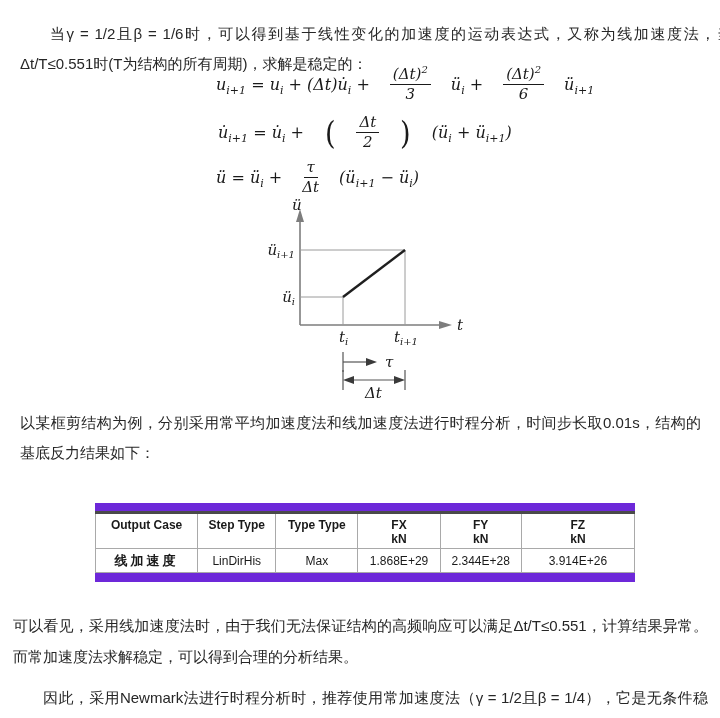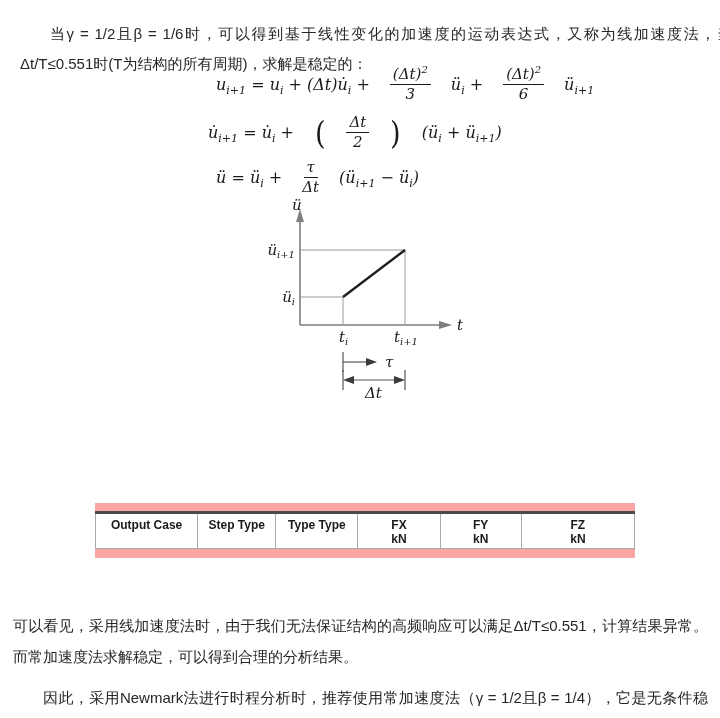--- a/index.html
+++ b/index.html
@@ -10,21 +10,21 @@
   .indent{text-indent:2em;}
   #p1{position:absolute;left:4px;top:3px;width:712px;}
   #pblock2{position:absolute;left:4px;top:392px;width:713px;}
   #pblock3{position:absolute;left:3px;top:600px;width:715px;}
 
   
   .formula{position:absolute;display:flex;align-items:center;gap:20px;
            font-family:"DejaVu Serif","Liberation Serif",serif;font-style:italic;
            font-size:16px;color:#1a1a1a;}
   #f1{left:216px;top:66px;}
-  #f2{left:208px;top:114px;}
+  #f2{left:218px;top:114px;}
   #f3{left:216px;top:159px;}
   .chunk{white-space:pre;}
   .formula sub{font-size:11px;line-height:0;}
   .formula sup{font-size:10px;line-height:0;}
   .frac{display:inline-flex;flex-direction:column;align-items:center;text-align:center;
         font-size:15px;line-height:1.15;}
   .frac .num{border-bottom:1px solid #1a1a1a;padding:0 3px 1px;white-space:pre;}
   .frac .den{padding-top:1px;white-space:pre;}
   .bigp{font-size:32px;line-height:1;font-style:normal;transform:scaleX(.85);}
 
@@ -34,21 +34,21 @@
                 font-size:15px;fill:#1a1a1a;}
   #diagram .sv-sub{font-size:10px;}
   .axis{stroke:#7d7d7d;stroke-width:1.6;}
   .refline{stroke:#9a9a9a;stroke-width:1;}
   .mainline{stroke:#1f1f1f;stroke-width:2.4;}
   .tick{stroke:#555555;stroke-width:1.2;}
   .ah{fill:#7d7d7d;stroke:none;}
   .ah2{fill:#3a3a3a;stroke:none;}
 
   
-  #table-wrap{position:absolute;left:95px;top:503px;width:540px;background:#fca5a5;
+  #table-wrap{position:absolute;left:95px;top:503px;width:540px;background:#6d28d9;
               padding:8px 0 9px 0;}
   table.rtable{border-collapse:collapse;table-layout:fixed;width:540px;background:#ffffff;
                border-top:3px solid #4a4a4a;border-left:1px solid #a9a9a9;
                border-right:1px solid #a9a9a9;border-bottom:1px solid #a9a9a9;
                font-size:12px;color:#1a1a1a;}
   table.rtable th{border:1px solid #a9a9a9;border-top:none;font-weight:bold;
                   vertical-align:top;padding:4px 2px 2px;height:28px;line-height:14px;}
   table.rtable td{border:1px solid #a9a9a9;height:23px;padding:0 2px;text-align:center;}
   td.case-cell{font-weight:bold;letter-spacing:3px;font-size:13px;}
   td.num-cell{text-align:right;padding-right:6px;}
@@ -123,20 +123,21 @@
 
     <line class="tick" x1="81" y1="172" x2="81" y2="192"></line>
     <line class="tick" x1="143" y1="172" x2="143" y2="192"></line>
     <line class="tick" x1="86" y1="182" x2="138" y2="182"></line>
     <polygon class="ah2" points="81,182 92,178 92,186"></polygon>
     <polygon class="ah2" points="143,182 132,178 132,186"></polygon>
     <text x="103" y="200">Δt</text>
   </svg>
 
   <div id="pblock2">
+    <p class="para">以某框剪结构为例，分别采用常平均加速度法和线加速度法进行时程分析，时间步长取0.01s，结构的基底反力结果如下：</p>
   </div>
 
   <div id="table-wrap">
     <table class="rtable">
       <colgroup>
         <col class="c0">
           <col class="c1">
           <col class="c2">
           <col class="c3">
           <col class="c4">
@@ -164,20 +165,28 @@
               <div>FY</div>
               <div>kN</div>
             </th>
           <th>
               <div>FZ</div>
               <div>kN</div>
             </th>
         </tr>
       </thead>
       <tbody>
+        <tr>
+          <td class="case-cell">线加速度</td>
+          <td>LinDirHis</td>
+          <td>Max</td>
+          <td class="num-cell">1.868E+29</td>
+          <td class="num-cell">2.344E+28</td>
+          <td class="num-cell">3.914E+26</td>
+        </tr>
       </tbody>
     </table>
   </div>
 
   <div id="pblock3">
     <p class="para2">可以看见，采用线加速度法时，由于我们无法保证结构的高频响应可以满足Δt/T≤0.551，计算结果异常。而常加速度法求解稳定，可以得到合理的分析结果。</p>
     <p class="para2 indent">因此，采用Newmark法进行时程分析时，推荐使用常加速度法（γ = 1/2且β = 1/4），它是无条件稳定的，线加速度法则比较适合单自由度分析。</p>
   </div>
 
 </div>

